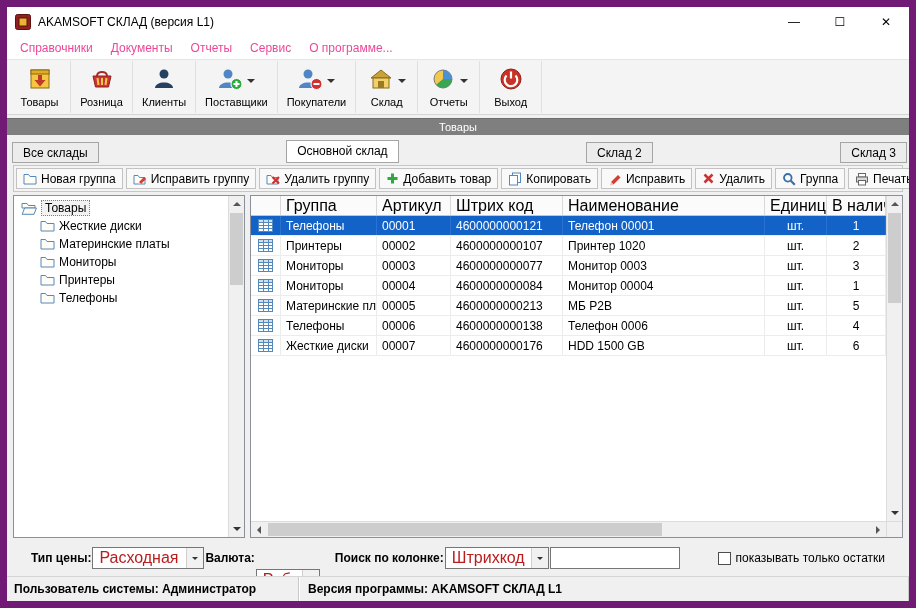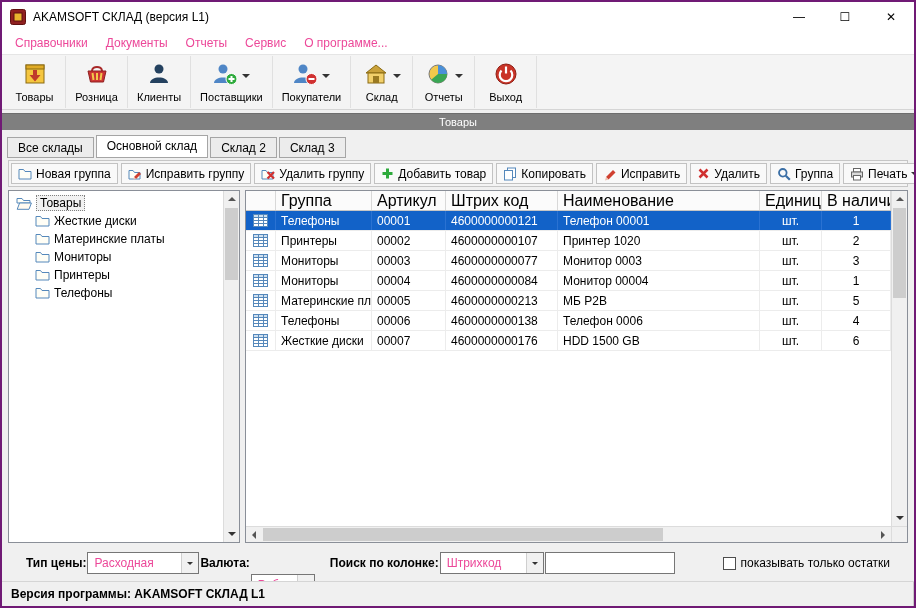--- a/index.html
+++ b/index.html
@@ -1,18 +1,18 @@
 <!DOCTYPE html>
 <html><head>
 <meta charset="utf-8">
 <style>
   * { box-sizing: border-box; margin: 0; padding: 0; }
   html,body { width:916px; height:608px; }
   body { font-family:"Liberation Sans", sans-serif; background:#fff; overflow:hidden; }
-  .window { width:916px; height:608px; border:2px solid #701a75; display:flex; flex-direction:column; background:#f0f0f0; overflow:hidden; }
+  .window { width:916px; height:608px; border:7px solid #701a75; display:flex; flex-direction:column; background:#f0f0f0; overflow:hidden; }
 
   
   .titlebar { height:30px; background:#fff; display:flex; align-items:center; padding-left:8px; flex:none; }
   .app-icon { width:16px; height:16px; margin-right:7px; flex:none; }
   .title-text { font-size:12px; color:#000; }
   .win-controls { margin-left:auto; display:flex; height:100%; }
   .win-btn { width:46px; height:100%; display:flex; align-items:center; justify-content:center; font-size:12px; color:#000; }
 
   
   .menubar { height:22px; background:#fff; display:flex; align-items:center; padding-left:4px; flex:none; }
@@ -28,21 +28,21 @@
   .tri-down  { border-left:4px solid transparent; border-right:4px solid transparent; border-top:4px solid #333; }
   .tri-down.small { border-left-width:3px; border-right-width:3px; border-top-width:3.5px; }
   .tri-up    { border-left:4px solid transparent; border-right:4px solid transparent; border-bottom:4px solid #555; }
   .tri-left  { border-top:4px solid transparent; border-bottom:4px solid transparent; border-right:4px solid #555; }
   .tri-right { border-top:4px solid transparent; border-bottom:4px solid transparent; border-left:4px solid #555; }
 
   
   .section-bar { height:17px; margin-top:3px; background:#7f7f7f; border-top:1px solid #6d6d6d; color:#fff; font-size:11px; display:flex; align-items:center; justify-content:center; flex:none; }
 
   
-  .tabs { display:flex; align-items:flex-end; padding:5px 0 0 5px; height:28px; flex:none; }
+  .tabs { display:flex; align-items:flex-end; padding:5px 0 0 5px; height:28px; flex:none;justify-content:space-between; }
   .tab { font-size:12px; padding:3px 10px; background:#ececec; border:1px solid #a5a5a5; margin-right:2px; color:#000; height:21px; white-space:nowrap; }
   .tab.active { background:#fff; height:23px; }
 
   
   .actionbar { height:27px; margin:2px 6px 0 6px; border:1px solid #c6c6c6; background:#f4f4f4; display:flex; align-items:center; padding:1px 2px; gap:3px; flex:none; }
   .act-btn { display:flex; align-items:center; gap:4px; font-size:12px; padding:0 6px; border:1px solid #c2c2c2; background:#f9f9f9; height:21px; white-space:nowrap; color:#000; }
   .act-icon { display:inline-flex; align-items:center; }
 
   
   .main { flex:1; display:flex; padding:3px 6px 2px 6px; gap:5px; min-height:0; }
@@ -76,25 +76,25 @@
   .hsb { grid-column:1; grid-row:2; background:#f0f0f0; border-top:1px solid #dcdcdc; display:flex; align-items:center; }
   .sb-arrow-h { width:16px; height:15px; flex:none; display:flex; align-items:center; justify-content:center; }
   .sb-thumb-h { height:13px; background:#cdcdcd; width:62%; margin:0 1px; }
   .hsb .spacer { flex:1; }
   .corner { grid-column:2; grid-row:2; background:#f0f0f0; border-top:1px solid #dcdcdc; border-left:1px solid #dcdcdc; }
 
   
   .bottom-bar { height:36px; background:#f0f0f0; display:flex; align-items:center; padding:0 24px; gap:1px; flex:none; }
   .b-label { font-size:12px; font-weight:700; color:#000; white-space:nowrap; }
   .combo { height:22px; border:1px solid #767676; background:#fff; display:flex; align-items:center; flex:none; }
-  .combo .val { padding:0 6px; flex:1; font-size:12px; white-space:nowrap; overflow:hidden; color:#ec4899; }
+  .combo .val { padding:0 6px; flex:1; font-size:16px; white-space:nowrap; overflow:hidden; color:#b91c1c; }
   .combo .dd { width:17px; height:100%; display:flex; align-items:center; justify-content:center; border-left:1px solid #cfcfcf; background:#f1f1f1; }
   .combo-price { width:112px; }
   .combo-currency { width:64px;margin-top:44px; }
-  .combo-searchcol { width:104px; }
+  .combo-searchcol { width:104px;text-align:right; }
   .text-input { width:130px; height:22px; border:1px solid #767676; background:#fff; font-size:12px; padding:0 4px; font-family:"Liberation Sans", sans-serif; }
   .lbl-searchcol { margin-left:14px; }
   .chk-wrap { display:flex; align-items:center; gap:5px; margin-left:auto; overflow:hidden; white-space:nowrap;justify-content:space-between; }
   .checkbox { width:13px; height:13px; border:1px solid #4d4d4d; background:#fff; flex:none; }
   .chk-label { font-size:12px; color:#000; }
 
   
   .statusbar { height:25px; background:#f0f0f0; border-top:1px solid #d5d5d5; display:flex; align-items:center; font-size:12px; font-weight:700; color:#000; flex:none; }
   .status-left { width:292px; flex:none; padding-left:7px; height:100%; display:flex; align-items:center; border-right:1px solid #c9c9c9; box-shadow:1px 0 0 #fff; white-space:nowrap; overflow:hidden; }
   .status-right { flex:1; padding-left:9px; height:100%; display:flex; align-items:center; border-right:1px solid #c9c9c9; white-space:nowrap; overflow:hidden; }
@@ -560,16 +560,17 @@
         </span>
     </div>
     <input class="text-input" type="text" value="" style="">
     <div class="chk-wrap">
       <span class="checkbox"></span>
       <span class="chk-label">показывать только остатки</span>
     </div>
   </div>
 
   <div class="statusbar">
+    <div class="status-left">Пользователь системы: Администратор</div>
     <div class="status-right">Версия программы: AKAMSOFT СКЛАД  L1</div>
   </div>
 
 </div>
 
 </body></html>

